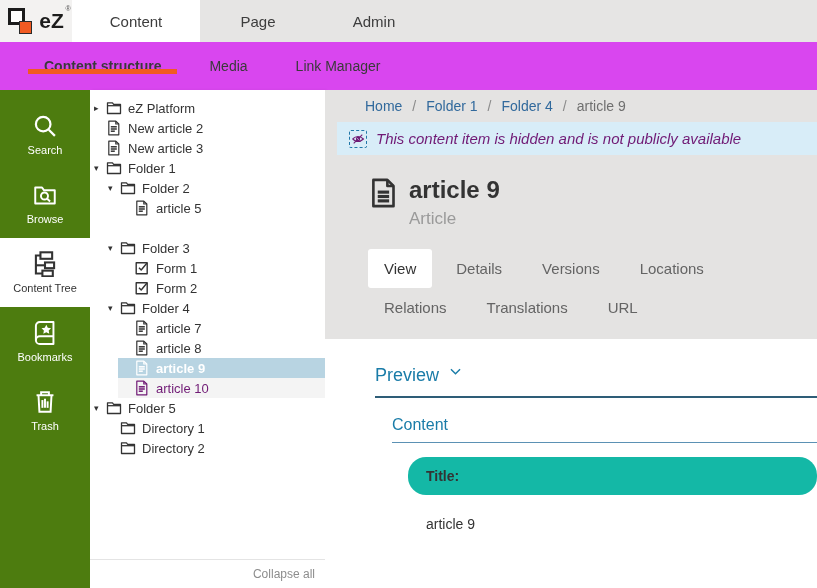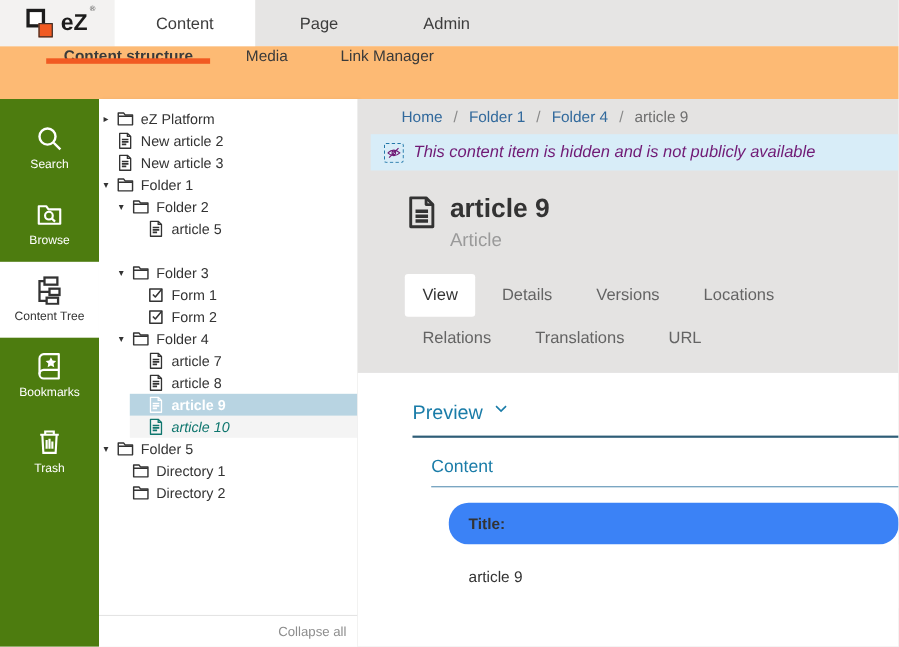--- a/index.html
+++ b/index.html
@@ -1,32 +1,32 @@
 <!DOCTYPE html>
 <html><head>
 <meta charset="utf-8">
 <style>
   * { box-sizing: border-box; margin: 0; padding: 0; }
   html,body { width:817px; height:588px; overflow:hidden; }
   body { font-family:"Liberation Sans","DejaVu Sans",sans-serif; color:#333; background:#fff; }
 
   
   .topbar { display:flex; height:42px; background:#e6e5e4; }
-  .logo-area { width:104px; background:#f3f2f1; display:flex; align-items:center; justify-content:center; gap:4px; }
+  .logo-area { width:72px; background:#f3f2f1; display:flex; align-items:center; justify-content:center; gap:4px; }
   .logo-mark { position:relative; width:27px; height:27px; }
   .logo-sq1 { position:absolute; top:0; left:0; width:17px; height:17px; border:3px solid #1c1c1c; background:#fff; }
   .logo-sq2 { position:absolute; bottom:1px; right:3px; width:13px; height:13px; background:#f15a22; border:1px solid #2a2a2a; }
   .logo-text { font-size:21px; font-weight:bold; color:#1c1c1c; position:relative; }
   .logo-reg { position:absolute; top:-4px; right:-7px; font-size:7px; color:#555; font-weight:normal; }
   .top-tabs { display:flex; flex:1; }
   .top-tab { width:116px; display:flex; align-items:center; justify-content:center; font-size:15px; color:#3d3d3d; cursor:pointer; }
   .top-tab.active { background:#fff; width:128px; }
 
   
-  .subnav { height:48px; background:#fdba74; display:flex; align-items:flex-start; padding-left:42px; }
+  .subnav { height:48px; background:#d946ef; display:flex; align-items:center; padding-left:28px; }
   .sub-tab { display:flex; align-items:center; padding:0 16px; margin-right:16px; font-size:14px; color:#3a3a3a; position:relative; cursor:pointer; }
   .sub-tab.active { font-weight:bold; }
   .sub-tab.active::after { content:""; position:absolute; left:0; right:0; bottom:0; height:5px; background:#f15a22; }
 
   
   .main-row { display:flex; height:498px; }
 
   
   .iconbar { width:90px; background:#4d7c0f; color:#fff; display:flex; flex-direction:column; padding-top:10px; flex-shrink:0; }
   .iconbar-item { height:69px; display:flex; flex-direction:column; align-items:center; justify-content:center; gap:5px; cursor:pointer; }
@@ -39,21 +39,21 @@
   .tree-list { flex:1; padding-top:8px; overflow:hidden; }
   .tree-row { display:flex; align-items:stretch; height:20px; font-size:13px; cursor:pointer; }
   .tree-indent { flex-shrink:0; }
   .tree-inner { display:flex; align-items:center; flex:1; padding-left:4px; }
   .tree-arrow { width:12px; flex-shrink:0; font-size:9px; color:#333; line-height:1; }
   .tree-inner .icon { width:16px; height:16px; margin-right:6px; flex-shrink:0; }
   .tree-inner .icon svg { width:16px; height:16px; display:block; }
   .tree-label { white-space:nowrap; }
   .tree-inner.selected { background:#b8d4e2; color:#fff; font-weight:bold; }
   .tree-inner.selected .tree-arrow { color:#fff; }
-  .tree-inner.hidden-item { background:#f4f4f4; color:#0f766e;font-style:italic; }
+  .tree-inner.hidden-item { background:#f4f4f4; color:#701a75; }
   .tree-footer { border-top:1px solid #e4e4e4; padding:7px 10px; text-align:right; font-size:12px; color:#8d8d8d; cursor:pointer; }
 
   
   .main-pane { flex:1; background:#e4e3e2; display:flex; flex-direction:column; overflow:hidden; }
   .breadcrumb { height:32px; display:flex; align-items:center; padding-left:40px; font-size:14px; gap:10px; }
   .crumb-link { color:#31699c; cursor:pointer; }
   .crumb-sep { color:#8a8a8a; }
   .crumb-current { color:#6f6f6f; }
 
   .alert { margin-left:12px; height:33px; background:#d8edf8; display:flex; align-items:center; gap:9px; padding-left:12px; color:#701a75; font-style:italic; font-size:15px; }
@@ -69,21 +69,21 @@
   .c-tab { padding:11px 16px; margin-right:8px; font-size:15px; color:#646464; cursor:pointer; border-radius:3px; }
   .c-tab.active { background:#fff; color:#333; }
 
   .white-section { flex:1; background:#fff; padding:26px 0 0 50px; }
   .preview-header { display:flex; align-items:flex-start; gap:10px; padding-bottom:10px; border-bottom:2px solid #2e5d77; cursor:pointer; }
   .preview-label { font-size:18px; color:#1a7ca8; }
   .preview-header .icon svg { width:13px; height:13px; display:block; }
   .content-block { margin:18px 0 0 17px; }
   .content-heading { font-size:16px; color:#1a7ca8; padding-bottom:8px; border-bottom:1px solid #5b91b4; }
   .field-card { margin:14px 0 0 16px; }
-  .field-head { background:#3b82f6; padding:11px 18px; font-size:14px; font-weight:bold; color:#333;border-radius:18px; }
+  .field-head { background:#14b8a6; padding:11px 18px; font-size:14px; font-weight:bold; color:#333;border-radius:18px; }
   .field-body { background:#fff; padding:21px 18px; font-size:14px; color:#333; }
 </style>
 </head>
 <body>
 
 <div class="topbar">
   <div class="logo-area">
     <span class="logo-mark">
       <span class="logo-sq1"></span>
         <span class="logo-sq2"></span>

